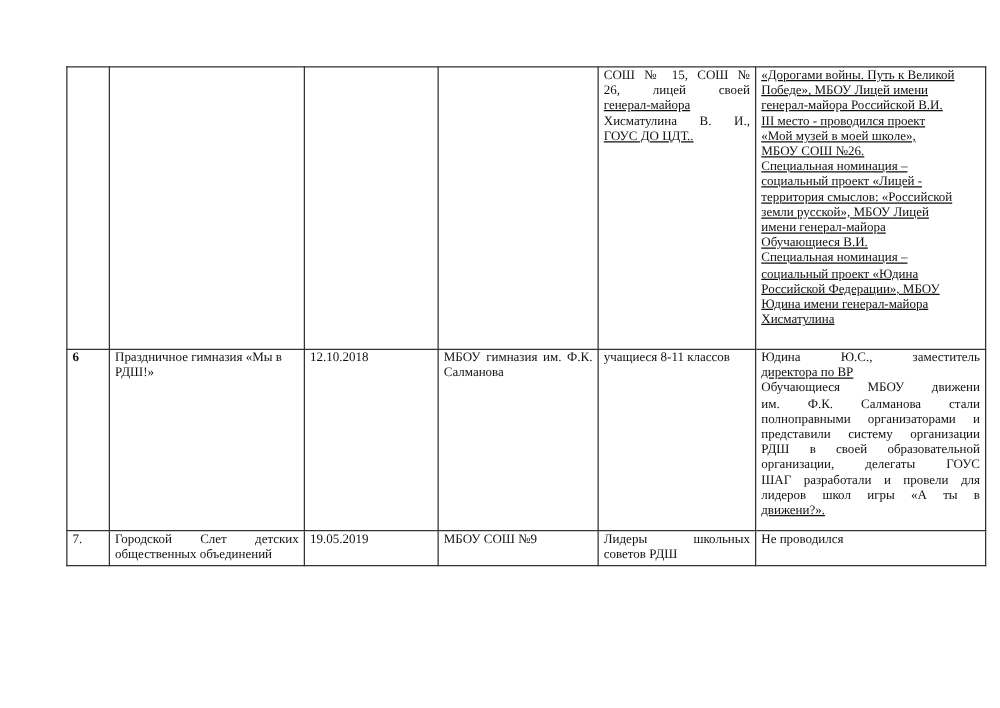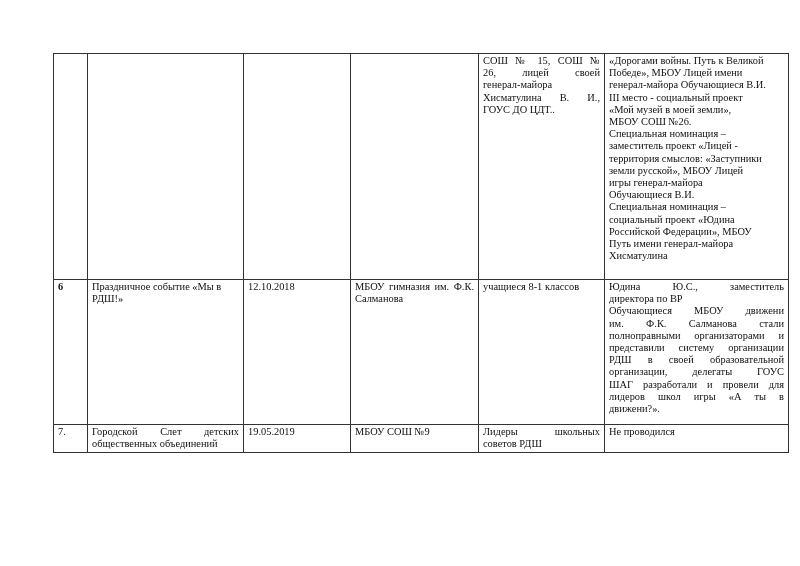--- a/index.html
+++ b/index.html
@@ -12,21 +12,21 @@
     font-size: 10.4px; line-height: 12.2px;
   }
   table.doc-table td {
     border: 1px solid #333; vertical-align: top;
     padding: 1px 4px 2px 4px;
   }
   td.num { font-weight: bold; }
   td.num.plain { font-weight: normal; }
   .justify { text-align: justify; text-align-last: left; font-family: Liberation Serif, serif; }
   .jline { display: block; text-align: justify; text-align-last: justify; }
-  .line { display: block; }
+  .line { display: block; text-decoration: underline; }
   tr.r-cont td { height: 222px; }
   tr.r6 td { height: 141px; }
   tr.r7 td { height: 23px; }
 </style>
 </head>
 <body>
 
 <div class="page">
   <table class="doc-table">
     <colgroup>
@@ -47,44 +47,44 @@
         <td>
           <span class="jline">СОШ № 15, СОШ №</span>
           <span class="jline">26, лицей своей</span>
           <span class="line">генерал-майора</span>
           <span class="jline">Хисматулина В. И.,</span>
           <span class="line">ГОУС ДО ЦДТ..</span>
         </td>
         <td>
           <span class="line">«Дорогами войны. Путь к Великой</span>
           <span class="line">Победе», МБОУ Лицей имени</span>
-          <span class="line">генерал-майора Обучающиеся В.И.</span>
-          <span class="line">III место - социальный проект</span>
-          <span class="line">«Мой музей в моей земли»,</span>
+          <span class="line">генерал-майора Российской В.И.</span>
+          <span class="line">III место - проводился проект</span>
+          <span class="line">«Мой музей в моей школе»,</span>
           <span class="line">МБОУ СОШ №26.</span>
           <span class="line">Специальная номинация –</span>
-          <span class="line">заместитель проект «Лицей -</span>
-          <span class="line">территория смыслов: «Заступники</span>
+          <span class="line">социальный проект «Лицей -</span>
+          <span class="line">территория смыслов: «Российской</span>
           <span class="line">земли русской», МБОУ Лицей</span>
-          <span class="line">игры генерал-майора</span>
+          <span class="line">имени генерал-майора</span>
           <span class="line">Обучающиеся В.И.</span>
           <span class="line">Специальная номинация –</span>
           <span class="line">социальный проект «Юдина</span>
           <span class="line">Российской Федерации», МБОУ</span>
-          <span class="line">Путь имени генерал-майора</span>
+          <span class="line">Юдина имени генерал-майора</span>
           <span class="line">Хисматулина</span>
         </td>
       </tr>
 
       <tr class="r6">
         <td class="num">6</td>
-        <td>Праздничное событие «Мы в РДШ!»</td>
+        <td>Праздничное гимназия «Мы в РДШ!»</td>
         <td>12.10.2018</td>
         <td class="justify">МБОУ гимназия им. Ф.К. Салманова</td>
-        <td>учащиеся 8-1 классов</td>
+        <td>учащиеся 8-11 классов</td>
         <td>
           <span class="jline">Юдина Ю.С., заместитель</span>
           <span class="line">директора по ВР</span>
           <span class="jline">Обучающиеся МБОУ движени</span>
           <span class="jline">им. Ф.К. Салманова стали</span>
           <span class="jline">полноправными организаторами и</span>
           <span class="jline">представили систему организации</span>
           <span class="jline">РДШ в своей образовательной</span>
           <span class="jline">организации, делегаты ГОУС</span>
           <span class="jline">ШАГ разработали и провели для</span>

